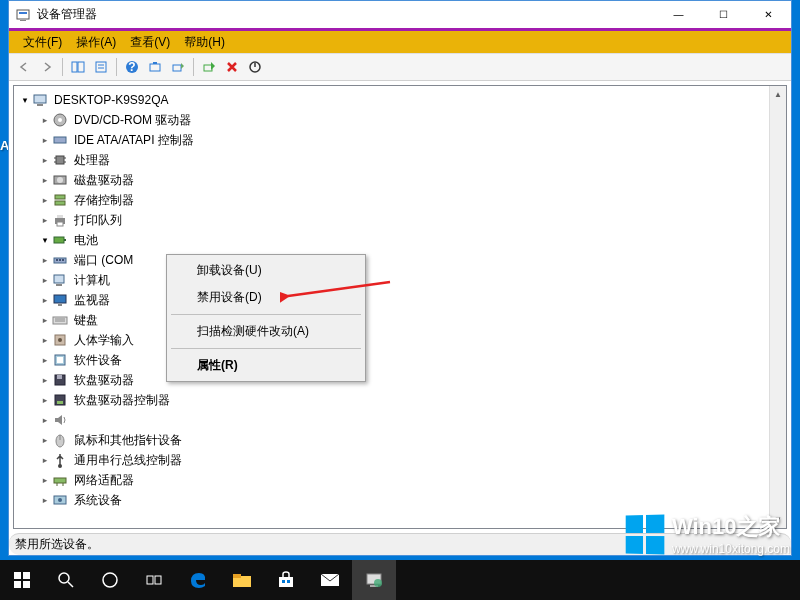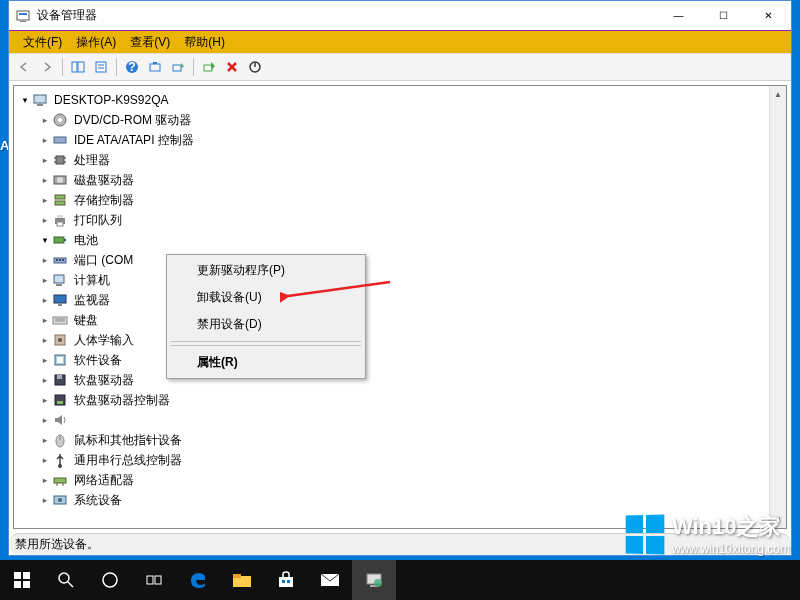--- a/index.html
+++ b/index.html
@@ -1,18 +1,18 @@
 <!DOCTYPE html>
 <html><head>
 <meta charset="utf-8">
 <style>
 * { box-sizing: border-box; margin: 0; padding: 0; font-family: "Microsoft YaHei", "Segoe UI", sans-serif; font-size: 12px; }
 body { width: 800px; height: 600px; background: #0078d7; overflow: hidden; position: relative; }
 .window { position: absolute; left: 8px; top: 0; width: 784px; height: 556px; background: #fff; border: 1px solid #4a90d9; display: flex; flex-direction: column; }
-.titlebar { height: 30px; background: #fff; display: flex; align-items: center; padding-left: 6px; border-bottom: 1px solid #a21caf; }
+.titlebar { height: 30px; background: #fff; display: flex; align-items: center; padding-left: 6px; border-bottom: 3px solid #a21caf; }
 .titlebar-icon { width: 16px; height: 16px; margin-right: 6px; display:inline-flex;align-items:center;justify-content:center; }
 .titlebar-title { flex: 1; font-size: 12px; }
 .win-controls { display: flex; }
 .win-btn { width: 45px; height: 29px; display: flex; align-items: center; justify-content: center; font-size: 10px; color: #000; }
 .menubar { height: 22px; display: flex; align-items: center; padding-left: 8px; gap: 2px; background: #eab308; }
 .menu-item { padding: 2px 6px; font-size: 12px; }
 .toolbar { height: 28px; display: flex; align-items: center; padding-left: 4px; gap: 1px; background: #f5f5f5; border-top: 1px solid #e0e0e0; border-bottom: 1px solid #d0d0d0; }
 .tb-btn { width: 22px; height: 22px; display: flex; align-items: center; justify-content: center; border: 1px solid transparent; }
 .tb-sep { width: 1px; height: 18px; background: #c0c0c0; margin: 0 3px; }
 .content { flex: 1; position: relative; overflow: hidden; }
@@ -380,24 +380,24 @@
       </div>
     </div>
   </div>
 
   <div class="statusbar">
     <span>禁用所选设备。</span>
   </div>
 </div>
 
 <div class="context-menu" style="left:166px; top:254px;" id="ctxmenu">
-    <div class="ctx-item" style="">更新驱动程序(P)</div>
     <div class="ctx-item" style="">卸载设备(U)</div>
     <div class="ctx-item" style="">禁用设备(D)</div>
     <div class="ctx-sep"></div>
+    <div class="ctx-item" style="">扫描检测硬件改动(A)</div>
     <div class="ctx-sep"></div>
     <div class="ctx-item" style="font-weight:bold;">属性(R)</div>
   </div>
 
 <svg class="arrow" style="left:280px; top:278px;" width="120" height="30">
   <defs>
       <marker id="ah" markerWidth="10" markerHeight="8" refX="1" refY="4" orient="auto">
         <path d="M8 0 L0 4 L8 8 Z" fill="#e62222"></path>
       </marker>
     </defs>

